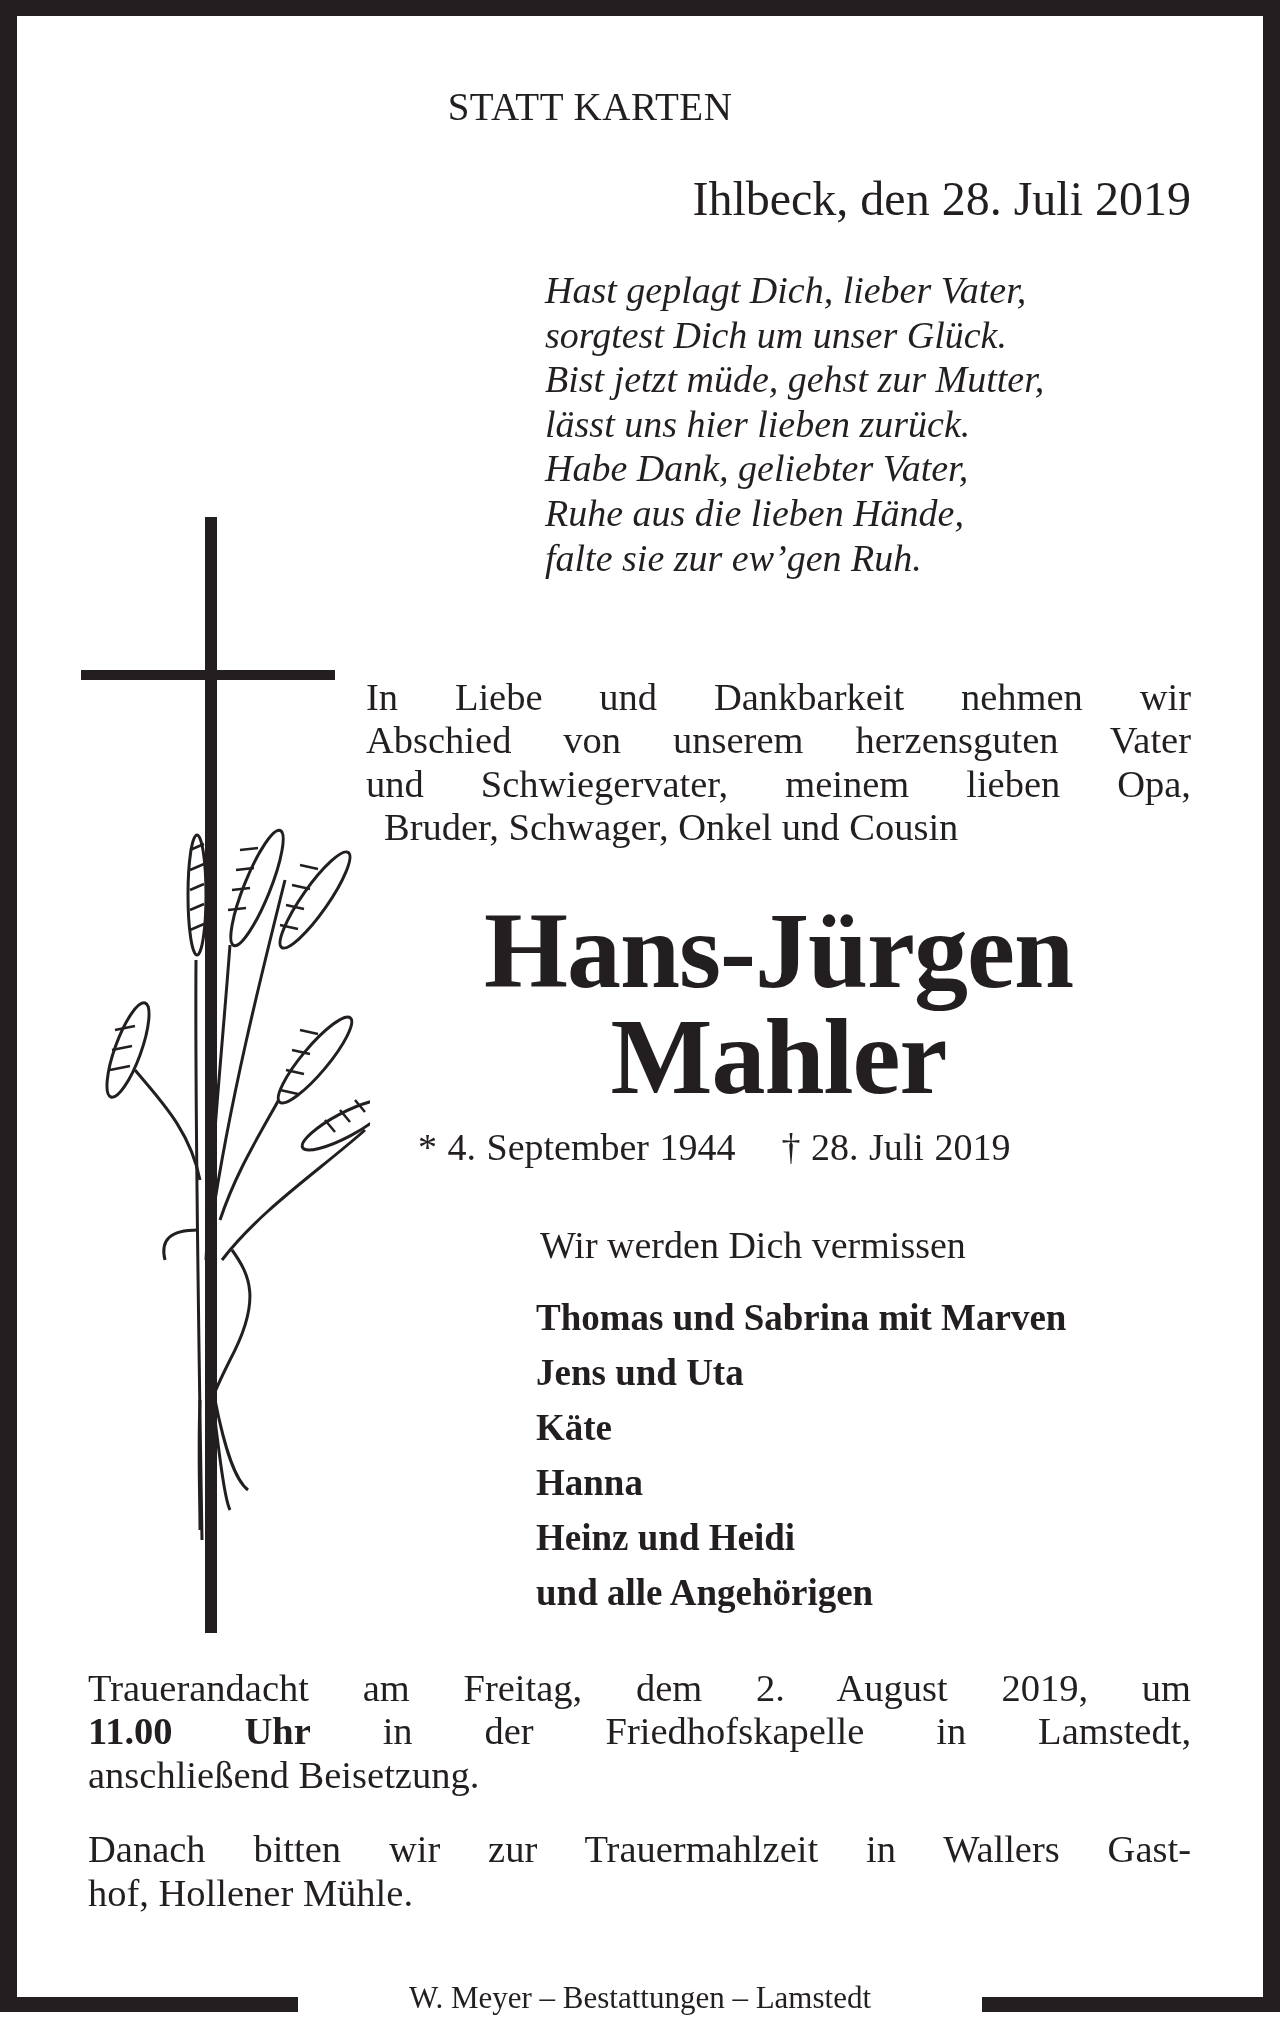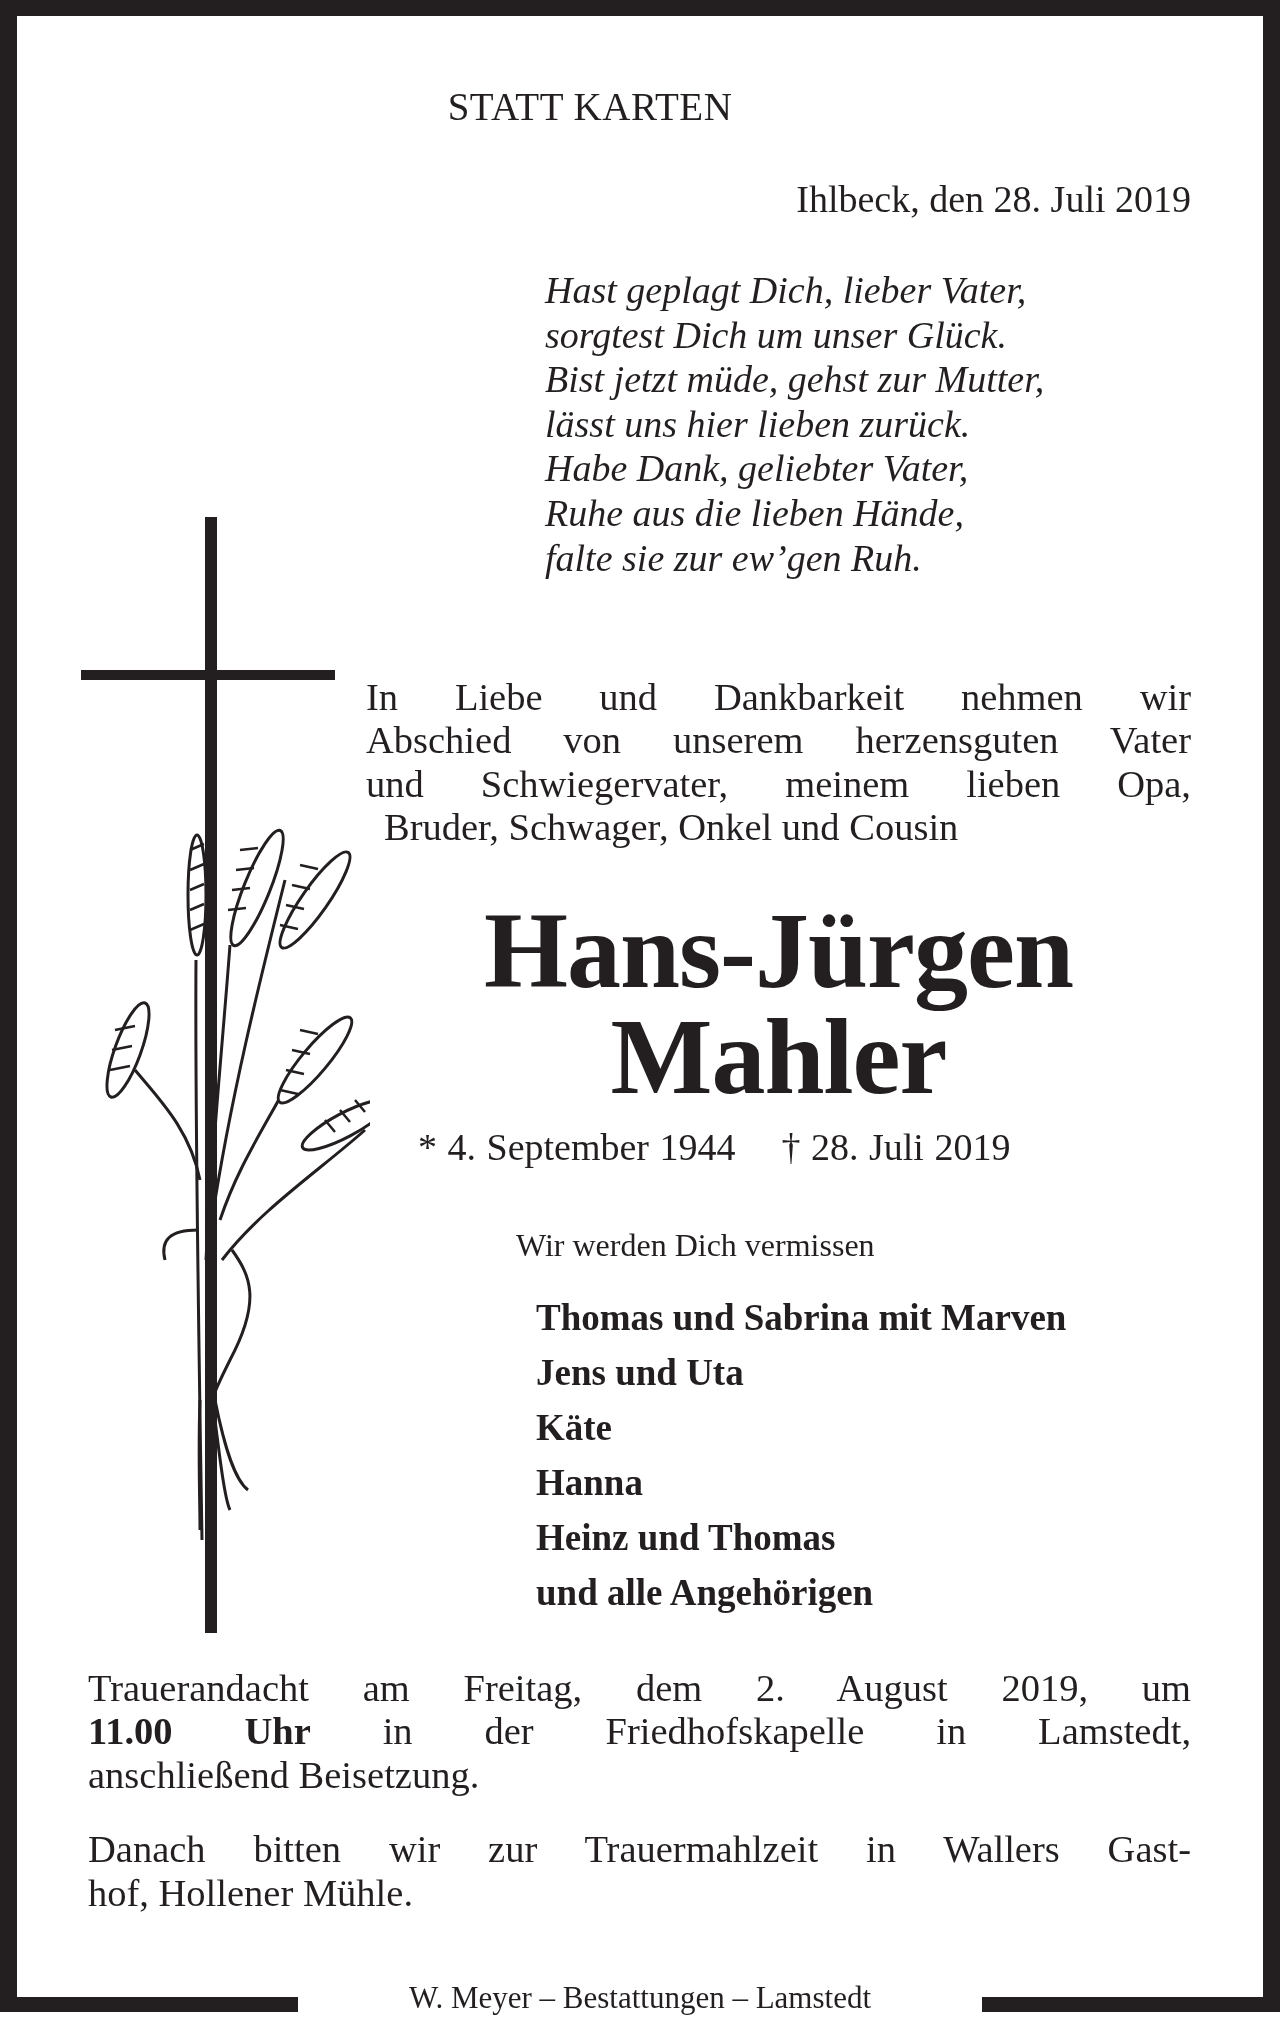--- a/index.html
+++ b/index.html
@@ -5,32 +5,32 @@
   html, body { margin: 0; padding: 0; background: #ffffff; }
   body { width: 1280px; height: 2026px; position: relative; overflow: hidden;
          font-family: "Liberation Serif", "DejaVu Serif", serif; color: #231f20; }
   .frame-top { position: absolute; left: 0; top: 0; width: 1280px; height: 16px; background: #231f20; }
   .frame-left { position: absolute; left: 0; top: 0; width: 17px; height: 2012px; background: #231f20; }
   .frame-right { position: absolute; left: 1263px; top: 0; width: 17px; height: 2012px; background: #231f20; }
   .frame-bottom-l { position: absolute; left: 0; top: 1997px; width: 298px; height: 15px; background: #231f20; }
   .frame-bottom-r { position: absolute; left: 982px; top: 1997px; width: 298px; height: 15px; background: #231f20; }
   .abs { position: absolute; white-space: nowrap; }
   .header { left: 0; width: 1180px; top: 85px; text-align: center; font-size: 39px; line-height: 44px; letter-spacing: 0.5px; }
-  .dateline { right: 89px; top: 177px; font-size: 38px; line-height: 44px; text-align: center; }
+  .dateline { right: 89px; top: 177px; font-size: 48px; line-height: 44px; text-align: center; }
   .poem { left: 545px; top: 268px; font-size: 38px; line-height: 44.6px; font-style: italic; white-space: normal; }
   .poem div { white-space: nowrap; }
   .intro { left: 366px; top: 676px; width: 825px; font-size: 38.5px; line-height: 43.3px; white-space: normal; text-align: justify; }
   .intro .line { display: block; text-align: justify; text-align-last: justify; white-space: nowrap; }
   .intro .line.last { text-align-last: left; margin-left: 18px; }
   .name { left: 366px; width: 825px; text-align: center; font-weight: bold; font-size: 108px; line-height: 106px; letter-spacing: -1px; }
   .name1 { top: 898px; }
   .name2 { top: 1004px; }
   .dates { left: 418px; top: 1125px; font-size: 38px; line-height: 44px; word-spacing: 1px; }
   .dates .gap { display: inline-block; width: 46px; }
-  .miss { left: 516px; top: 1223px; font-size: 32px; line-height: 44px; }
+  .miss { left: 540px; top: 1223px; font-size: 38px; line-height: 44px; }
   .names { left: 536px; top: 1290px; font-size: 37px; line-height: 55px; font-weight: bold; }
   .names div { white-space: nowrap; }
   .service { left: 88px; top: 1667px; width: 1103px; font-size: 38.5px; line-height: 43.3px; }
   .service .line { display: block; white-space: nowrap; text-align: justify; text-align-last: justify; }
   .service .line.last { text-align-last: left; }
   .meal { left: 88px; top: 1827px; width: 1103px; font-size: 38.5px; line-height: 44px; }
   .meal .line { display: block; white-space: nowrap; text-align: justify; text-align-last: justify; }
   .meal .line.last { text-align-last: left; }
   .footer { left: 298px; width: 684px; top: 1980px; text-align: center; font-size: 31px; line-height: 36px; }
   .cross-svg { position: absolute; left: 70px; top: 500px; }
@@ -110,21 +110,21 @@
 <div class="abs dates">
   <span>* 4. September 1944</span><span class="gap"></span><span>† 28. Juli 2019</span>
 </div>
 
 <div class="abs miss">Wir werden Dich vermissen</div>
 <div class="abs names">
   <div>Thomas und Sabrina mit Marven</div>
   <div>Jens und Uta</div>
   <div>Käte</div>
   <div>Hanna</div>
-  <div>Heinz und Thomas</div>
+  <div>Heinz und Heidi</div>
   <div>und alle Angehörigen</div>
 </div>
 
 <div class="abs service">
   <span class="line">Trauerandacht am Freitag, dem 2. August 2019, um</span>
   <span class="line"><b>11.00 Uhr</b> <span>in der Friedhofskapelle in Lamstedt,</span></span>
   <span class="line last">anschließend Beisetzung.</span>
 </div>
 
 <div class="abs meal">

